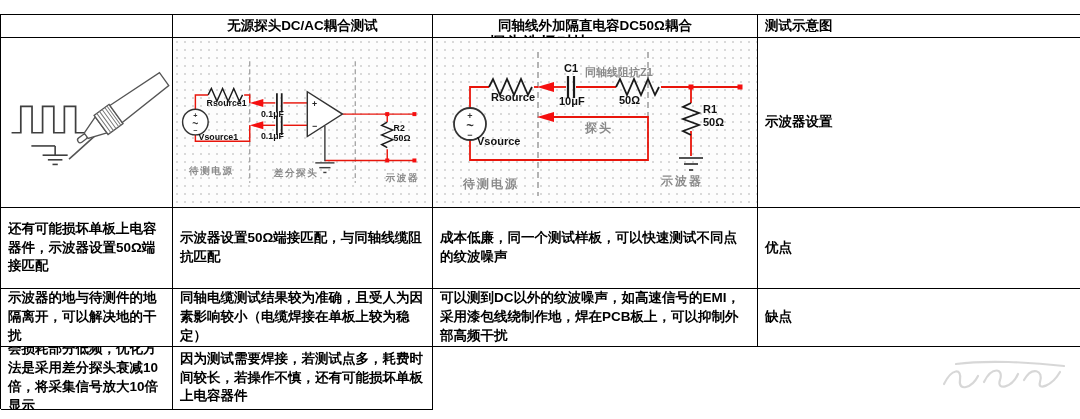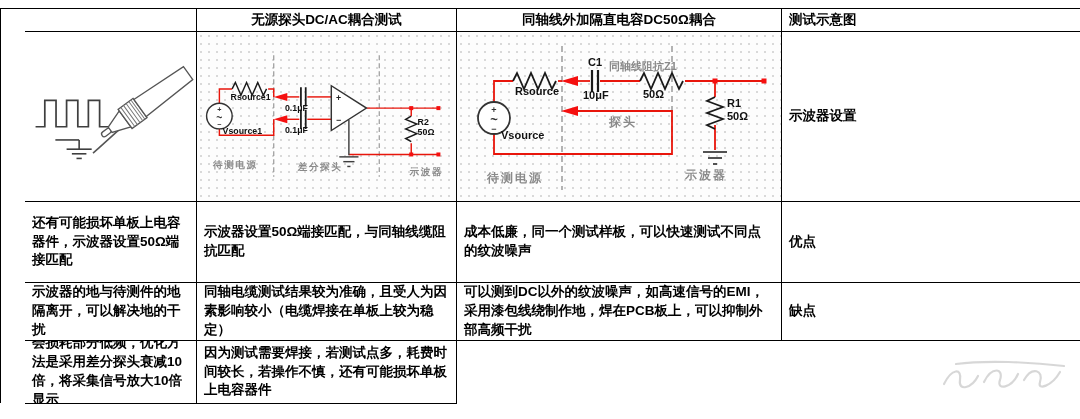--- a/index.html
+++ b/index.html
@@ -6,25 +6,25 @@
   body { background:#fff; }
   .page {
     position:relative; width:1080px; height:419px; background:#fff;
     font-family:"Liberation Sans","DejaVu Sans",sans-serif; color:#000; overflow:hidden;
   }
   .title {
     position:absolute; top:0; left:0; width:1080px; height:22px;
     text-align:center; font-size:16px; font-weight:bold; line-height:22px; letter-spacing:1px;margin-top:32px;
   }
   .tbl {
-    position:absolute; top:8px; left:0; width:1080px; height:395px;
+    position:absolute; top:14px; left:0; width:1080px; height:395px;
     display:grid;
     grid-template-columns:172px 260px 325px 323px;
     grid-template-rows:23px 170px 81px 58px 63px;
-    border-top:1px solid #000; border-left:1px solid #000;padding-left:24px;
+    border-top:1px solid #000; border-left:1px solid #000;
   }
   .cell {
     border-right:1px solid #000; border-bottom:1px solid #000;
     font-size:13.5px; font-weight:bold; line-height:1.4;
     display:flex; align-items:center; overflow:hidden;
   }
   .hcell { justify-content:center; font-size:13.5px; }
   .rlabel { padding-left:7px; }
   .body-cell { padding:3px 7px; }
   .preline { white-space:pre-line; }

